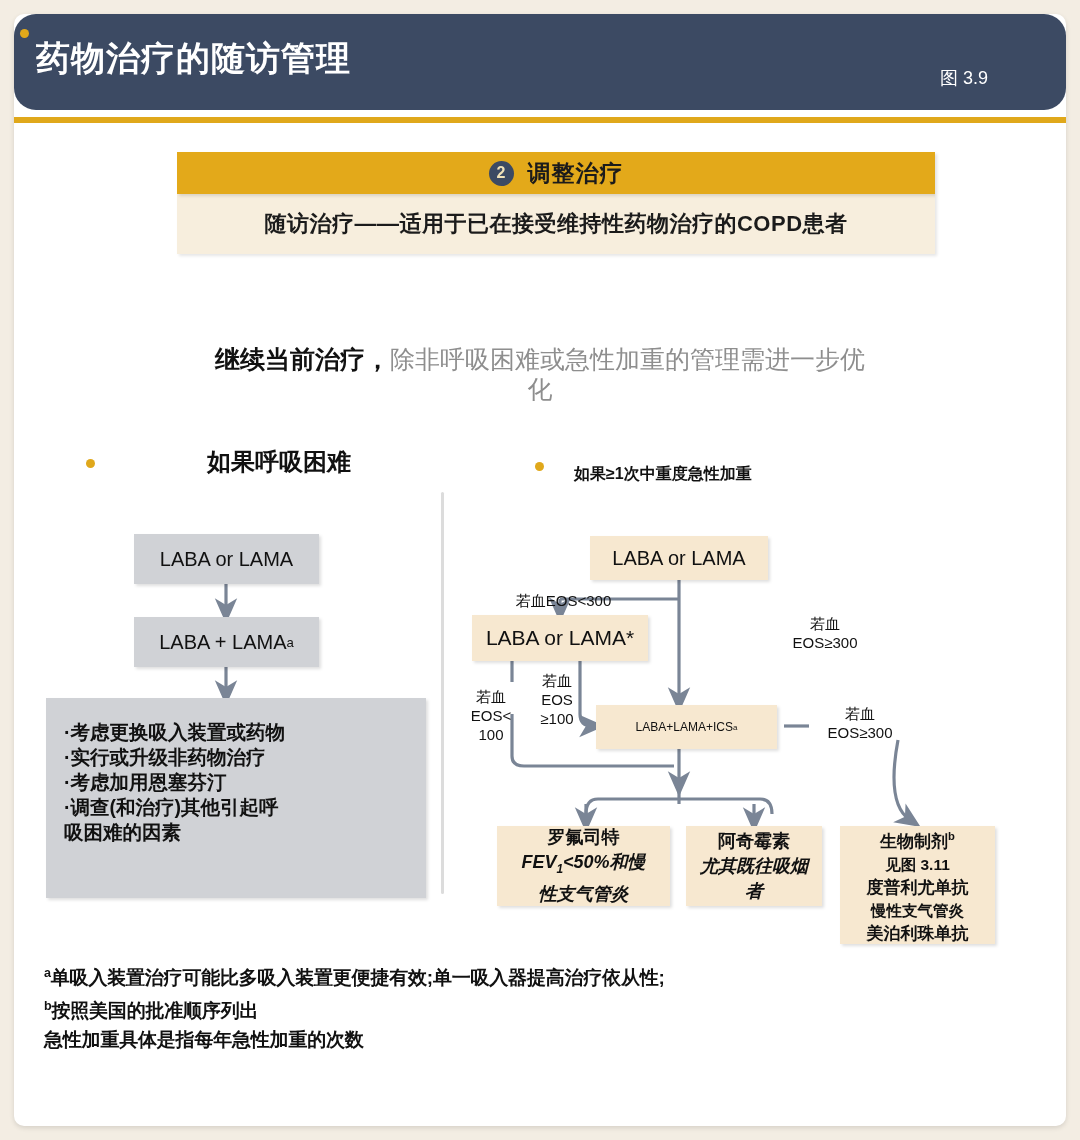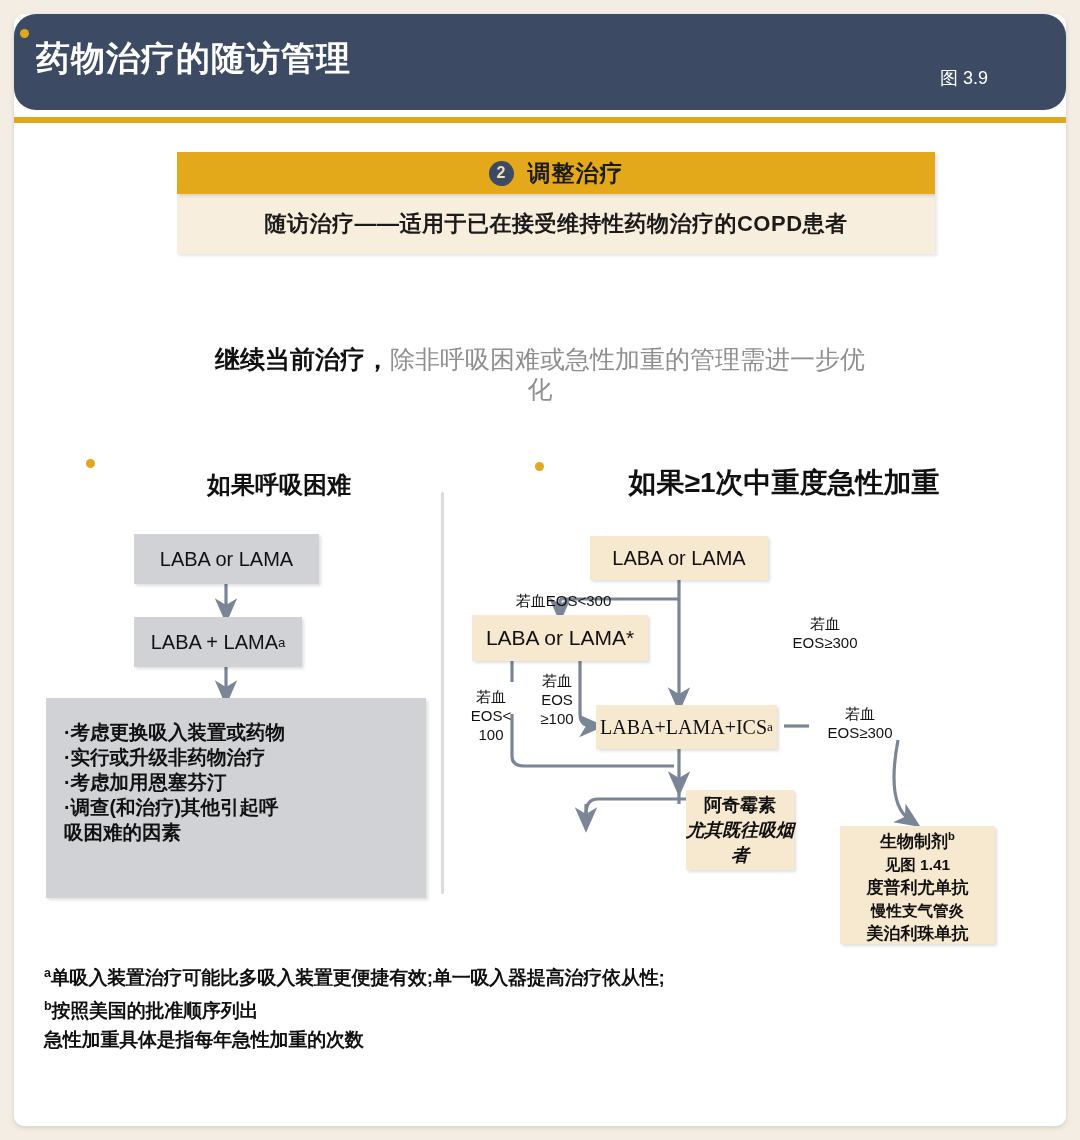--- a/index.html
+++ b/index.html
@@ -141,30 +141,28 @@
   #left-head-dot { left: 72px; top: 445px; }
   #left-head {
     position: absolute;
     left: 120px;
     top: 432px;
     width: 290px;
     text-align: center;
     font-size: 24px;
     font-weight: 700;
     color: #111111;
-    margin-top: 23px;
   }
   #right-head-dot { left: 521px; top: 448px; }
   #right-head {
     position: absolute;
     left: 560px;
     top: 450px;
     width: 420px;
-    text-align: center;
-    font-size: 28px;
+    font-size: 16px;
     font-weight: 700;
     color: #111111;
   }
 
   
   #col-divider {
     position: absolute;
     left: 427px;
     top: 478px;
     width: 3px;
@@ -186,21 +184,21 @@
   }
   .box.gray { background: #d0d2d6; }
   .box.cream { background: #f7e8d0; }
 
   
   #box-l1 {
     left: 120px; top: 520px; width: 185px; height: 50px;
     font-size: 20px;
   }
   #box-l2 {
-    left: 120px; top: 603px; width: 168px; height: 50px;
+    left: 120px; top: 603px; width: 185px; height: 50px;
     font-size: 20px;
   }
   #box-l3 {
     left: 32px; top: 684px; width: 380px; height: 200px;
     align-items: flex-start;
     justify-content: flex-start;
     padding: 22px 18px;
     font-size: 19.5px;
     line-height: 25px;
     font-weight: 700;
@@ -212,32 +210,31 @@
   #box-r1 {
     left: 576px; top: 522px; width: 178px; height: 44px;
     font-size: 20px;
   }
   #box-r2 {
     left: 458px; top: 601px; width: 176px; height: 46px;
     font-size: 21px;
   }
   #box-r3 {
     left: 582px; top: 691px; width: 181px; height: 44px;
-    font-size: 20px;
-    font-family: Liberation Serif, serif;
+    font-size: 12px;
   }
   #box-b1 {
     left: 483px; top: 812px; width: 173px; height: 80px;
     flex-direction: column;
     font-size: 18px;
     line-height: 25px;
     font-weight: 700;
   }
   #box-b2 {
-    left: 672px; top: 776px; width: 108px; height: 80px;
+    left: 672px; top: 812px; width: 136px; height: 80px;
     flex-direction: column;
     font-size: 18px;
     line-height: 25px;
     font-weight: 700;
   }
   #box-b3 {
     left: 826px; top: 812px; width: 155px; height: 118px;
     flex-direction: column;
     font-size: 17px;
     line-height: 23px;
@@ -386,30 +383,35 @@
 EOS≥300</div>
   <div class="conn-label" id="lab-eos100lt">若血
 EOS&lt;
 100</div>
   <div class="conn-label" id="lab-eos100ge">若血
 EOS
 ≥100</div>
   <div class="conn-label" id="lab-eos300c">若血
 EOS≥300</div>
 
+  <div class="box cream" id="box-b1">
+    <div>罗氟司特</div>
+    <div class="ital"><span>FEV</span><sub>1</sub><span>&lt;50%和慢</span></div>
+    <div class="ital">性支气管炎</div>
+  </div>
 
   <div class="box cream" id="box-b2">
     <div>阿奇霉素</div>
     <div class="ital">尤其既往吸烟</div>
     <div class="ital">者</div>
   </div>
 
   <div class="box cream" id="box-b3">
     <div><span>生物制剂</span><sup>b</sup></div>
-    <div class="sml">见图 1.41</div>
+    <div class="sml">见图 3.11</div>
     <div>度普利尤单抗</div>
     <div class="sml">慢性支气管炎</div>
     <div>美泊利珠单抗</div>
   </div>
 
   <div id="footnotes">
     <div><sup>a</sup><span>单吸入装置治疗可能比多吸入装置更便捷有效;单一吸入器提高治疗依从性;</span></div>
     <div><sup>b</sup><span>按照美国的批准顺序列出</span></div>
     <div>急性加重具体是指每年急性加重的次数</div>
   </div>

